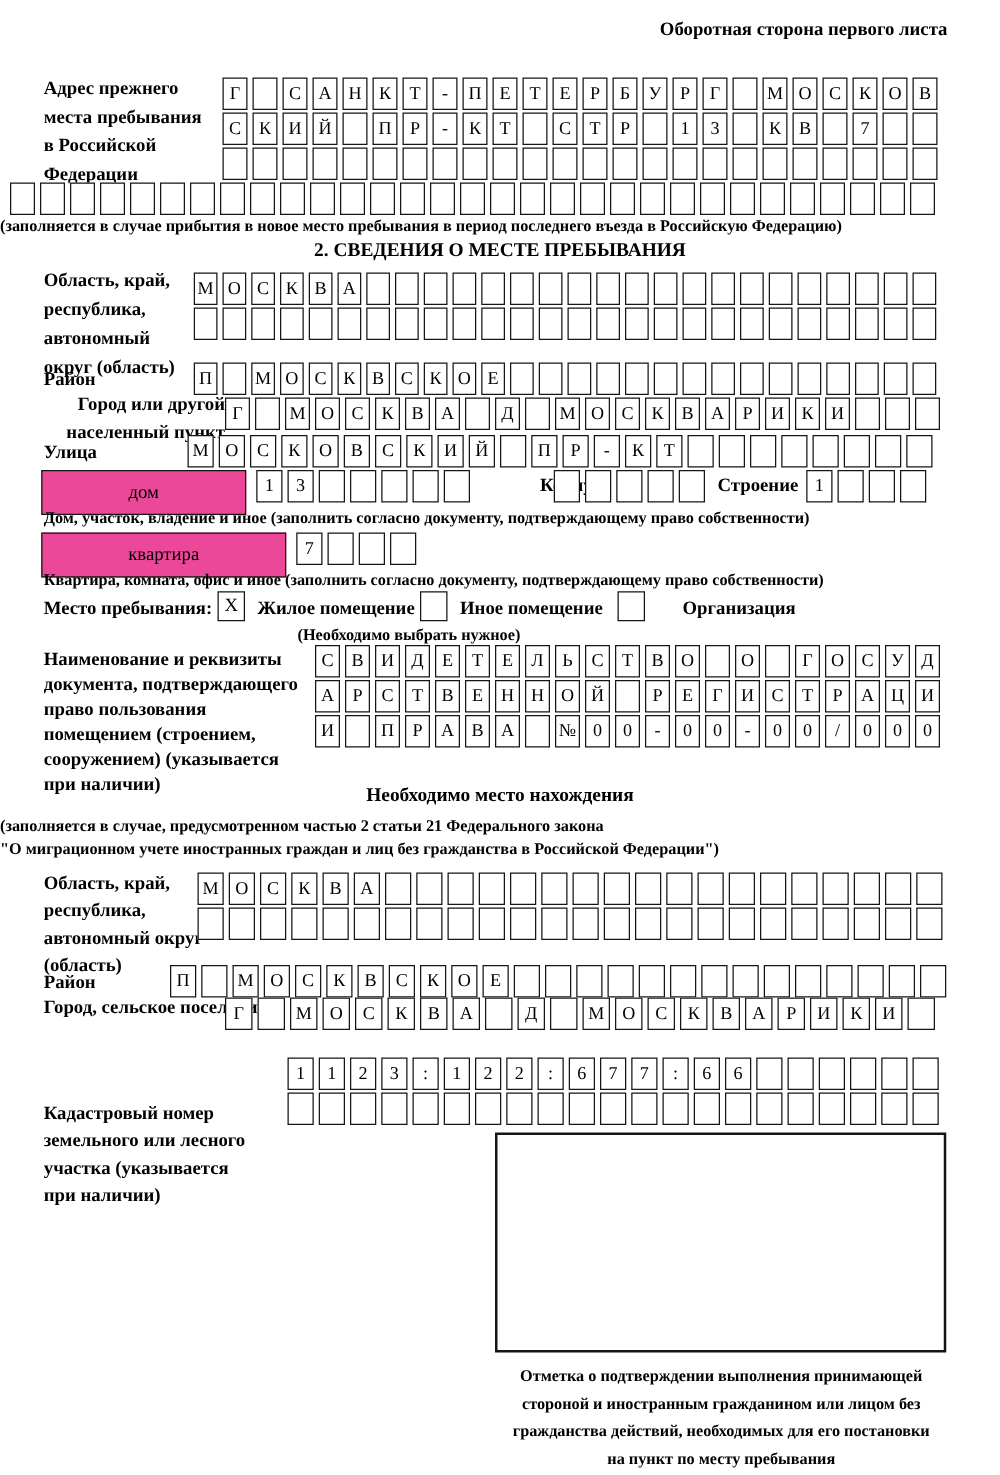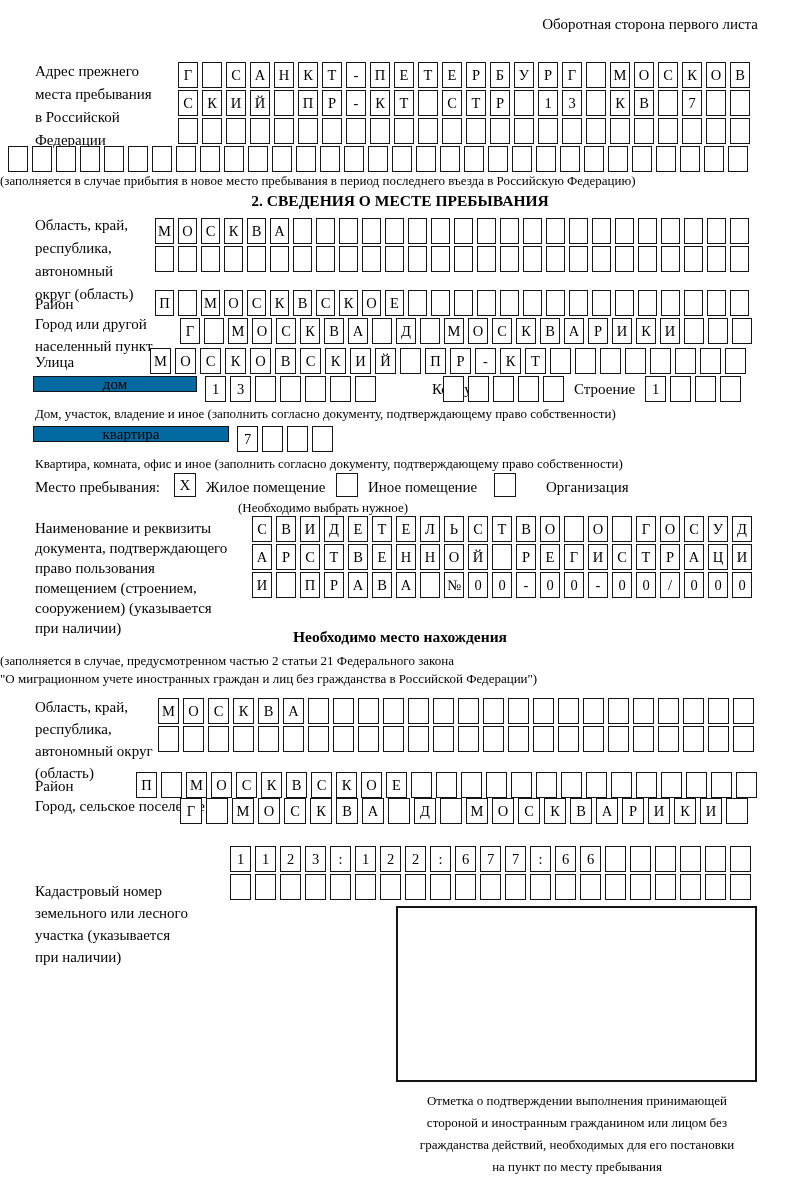--- a/index.html
+++ b/index.html
@@ -1,36 +1,36 @@
 <!DOCTYPE html>
 <html><head>
 <meta charset="utf-8">
 <style>
   * { margin:0; padding:0; box-sizing:border-box; }
   body { background:#fff; font-family:"Liberation Serif","DejaVu Serif",serif; color:#000; }
   .page { position:relative; width:800px; height:1180px; background:#fff; overflow:hidden; }
 
-  .abs { position:absolute; }
+  .abs { position:absolute;font-weight:bold; }
   .row { position:absolute; display:flex; }
   .cell { box-sizing:border-box; border:1.6px solid #151515; background:#fff;
           display:flex; align-items:center; justify-content:center;
           font-size:14.5px; line-height:1; }
   .p24 .cell { width:20px; height:26px; margin-right:4px; }
   .p23 .cell { width:19px; height:26px; margin-right:4px; }
   .p25 .cell { width:21px; height:26px; margin-right:4px; }
   .p26 .cell { width:22px; height:26px; margin-right:4px; }
 
   .label { font-size:15px; line-height:23px; }
   .label-tight { font-size:15px; line-height:20px; }
   .caption { font-size:13px; }
   .heading { font-weight:bold; font-size:15.5px; text-align:center; width:100%; }
   .center { text-align:left; width:100%; }
 
-  .namedbox { position:absolute; border:1.6px solid #151515; height:16px;
-              display:flex; align-items:center; justify-content:center; font-size:15px; background:#0369a1; }
+  .namedbox { position:absolute; border:1.6px solid #151515; height:36px;
+              display:flex; align-items:center; justify-content:center; font-size:15px; background:#ec4899; }
   .checkbox { position:absolute; width:22px; height:24px; border:1.6px solid #151515;
               display:flex; align-items:center; justify-content:center; font-size:15px; background:#fff; }
   .stampbox { position:absolute; border:2px solid #151515; background:#fff; }
 </style>
 </head>
 <body>
 
 <div class="page">
 
   <div class="abs" style="top:16px; right:42px; font-size:15px;">Оборотная сторона первого листа</div>
@@ -242,21 +242,21 @@
       <span class="cell"></span>
       <span class="cell"></span>
       <span class="cell"></span>
       <span class="cell"></span>
       <span class="cell"></span>
       <span class="cell"></span>
       <span class="cell"></span>
       <span class="cell"></span>
     </div>
 
-  <div class="abs label" style="left:35px; top:313px; width:145px; line-height:22px;">
+  <div class="abs label" style="left:35px; top:313px; width:145px; line-height:22px;text-align:right;">
     <div>Город или другой</div>
     <div>населенный пункт</div>
   </div>
   <div class="row p24" style="left:180px; top:318px;">
       <span class="cell">Г</span>
       <span class="cell"></span>
       <span class="cell">М</span>
       <span class="cell">О</span>
       <span class="cell">С</span>
       <span class="cell">К</span>

